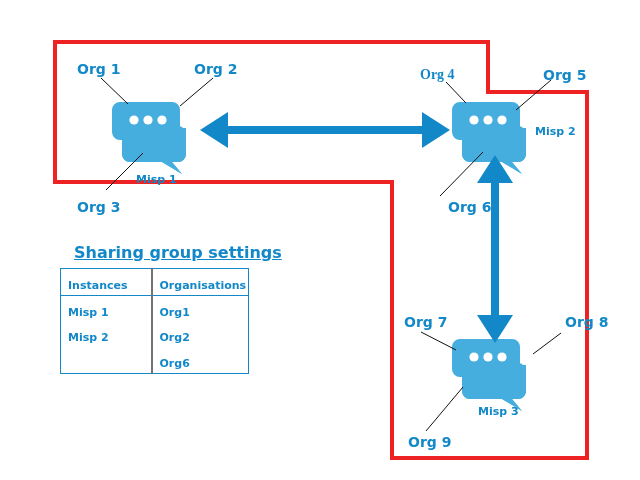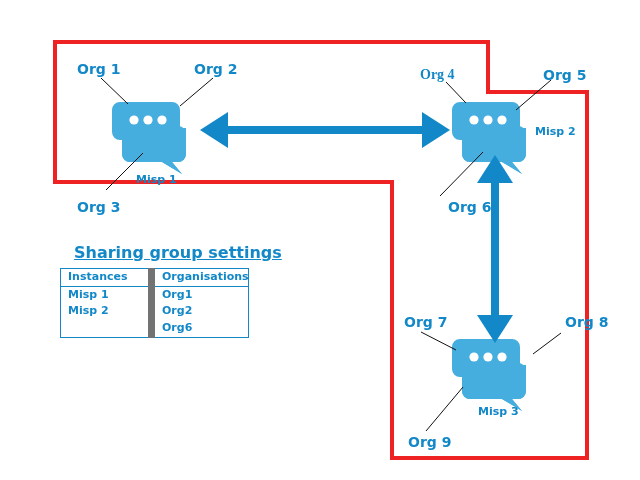--- a/index.html
+++ b/index.html
@@ -58,29 +58,29 @@
     width: 188px;
     table-layout: fixed;
     border: 1px solid #1288c8;
   }
   table.sg td, table.sg th {
     color: #1288c8;
     font-family: "DejaVu Sans", sans-serif;
     font-weight: bold;
     font-size: 11px;
     text-align: left;
-    padding: 2px 0 2px 7px;
+    padding: 11px 0 2px 7px;
     line-height: 1.15;
     border: 0;
   }
   table.sg th {
     border-bottom: 1px solid #1288c8;
   }
   table.sg .colsep {
-    border-left: 7px solid #737373;
+    border-left: 2px solid #737373;
   }
   table.sg col.c1 { width: 91px; }
   table.sg col.c2 { width: 97px; }
 </style>
 </head>
 <body>
 
 <svg id="canvas" viewBox="0 0 640 480">
   <defs>
 

